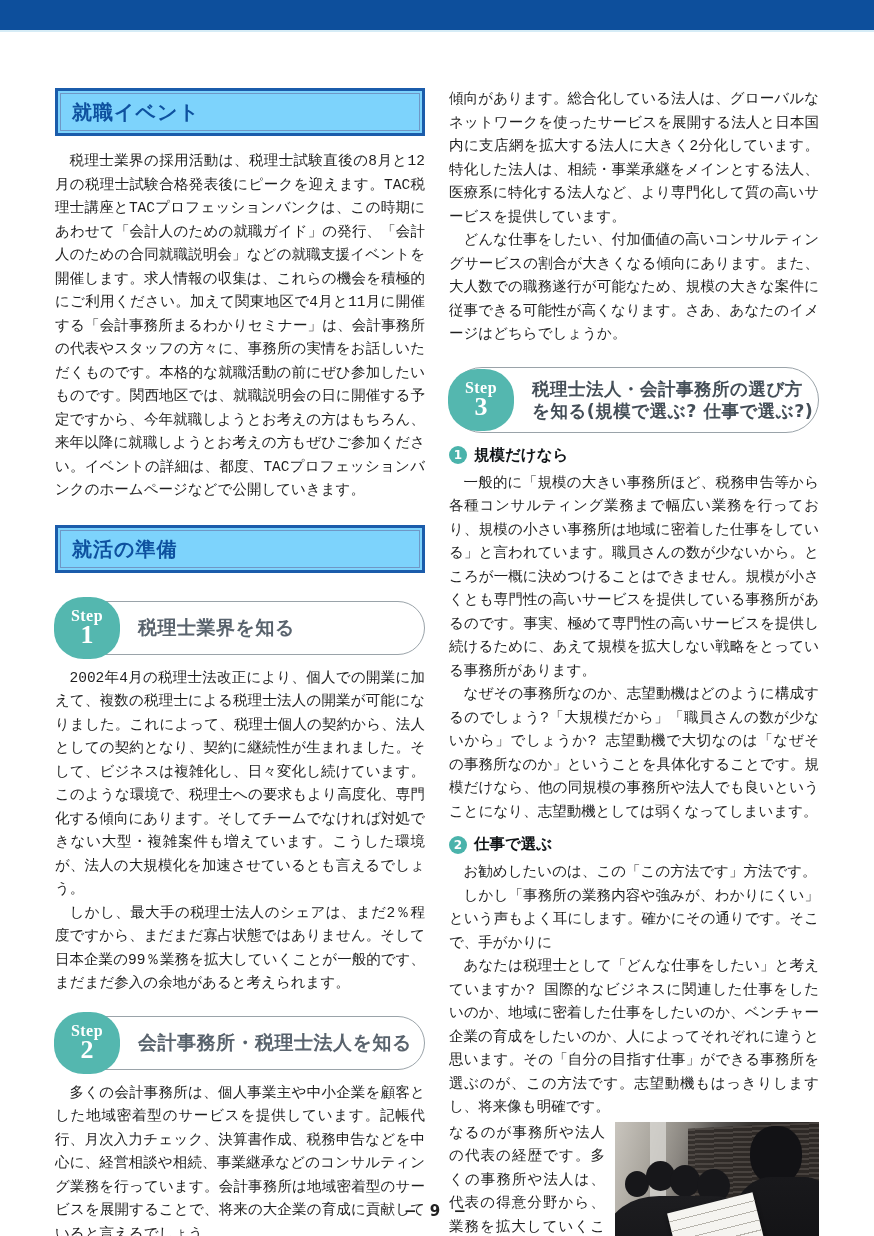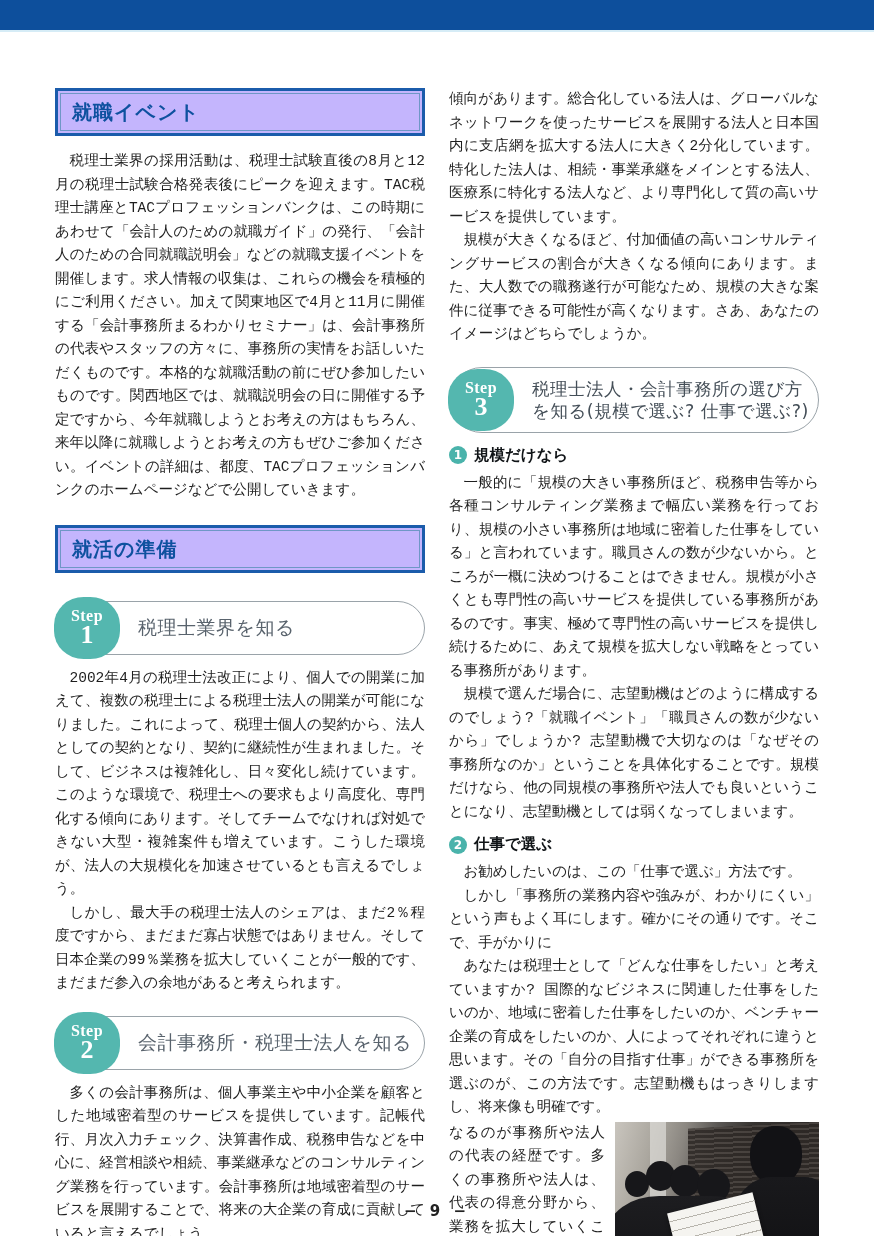--- a/index.html
+++ b/index.html
@@ -21,21 +21,21 @@
     position:absolute;top:88px;left:55px;width:764px;
     display:flex;gap:24px;
   }
   .col{width:385px;}
   
   .section-header{
     position:relative;
     border:3px solid #1b5cab;
     padding:8px 12px 7px 14px;
     margin-bottom:14px;
-    background:#c4b5fd;
+    background:#7dd3fc;
   }
   .section-header::after{
     content:"";position:absolute;inset:2px;border:1px solid #6f97c6;pointer-events:none;
   }
   .section-header .hd-text{
     font-family:"DejaVu Sans","Liberation Sans",sans-serif;
     font-weight:bold;font-size:20px;color:#0e519f;letter-spacing:1px;
   }
   
   .para{
@@ -68,21 +68,21 @@
     border-radius:45%;
     display:flex;flex-direction:column;align-items:center;justify-content:center;
     color:#ffffff;
     font-family:Liberation Serif, serif;
     font-weight:bold;
   }
   .step-badge .w{font-size:16px;line-height:14px;letter-spacing:.5px;}
   .step-badge .n{font-size:26px;line-height:24px;}
   .step-title{
     font-family:"DejaVu Sans","Liberation Sans",sans-serif;
-    font-weight:normal;font-size:19px;color:#59636d;letter-spacing:.5px;
+    font-weight:bold;font-size:19px;color:#59636d;letter-spacing:.5px;
   }
   .step-title.two-line{font-size:17.5px;line-height:22px;color:#454f58;}
   
   .item-heading{
     display:flex;align-items:center;gap:7px;
     font-family:"DejaVu Sans","Liberation Sans",sans-serif;
     font-weight:bold;font-size:15.5px;color:#101417;
     margin:10px 0 6px 0;
   }
   .num-circle{
@@ -181,49 +181,49 @@
         <span class="step-title">会計事務所・税理士法人を知る</span>
       </div>
 
       <p class="para">多くの会計事務所は、個人事業主や中小企業を顧客とした地域密着型のサービスを提供しています。記帳代行、月次入力チェック、決算書作成、税務申告などを中心に、経営相談や相続、事業継承などのコンサルティング業務を行っています。会計事務所は地域密着型のサービスを展開することで、将来の大企業の育成に貢献していると言えるでしょう。</p>
 
     </div>
 
     <div class="col">
 
       <p class="para noindent">傾向があります。総合化している法人は、グローバルなネットワークを使ったサービスを展開する法人と日本国内に支店網を拡大する法人に大きく2分化しています。特化した法人は、相続・事業承継をメインとする法人、医療系に特化する法人など、より専門化して質の高いサービスを提供しています。</p>
-      <p class="para">規模が大きくなるほど、付加価値の高いコンサルティングサービスの割合が大きくなる傾向にあります。また、大人数での職務遂行が可能なため、規模の大きな案件に従事できる可能性が高くなります。さあ、あなたのイメージはどちらでしょうか。</p>
+      <p class="para">どんな仕事をしたい、付加価値の高いコンサルティングサービスの割合が大きくなる傾向にあります。また、大人数での職務遂行が可能なため、規模の大きな案件に従事できる可能性が高くなります。さあ、あなたのイメージはどちらでしょうか。</p>
 
       <div class="gap-md"></div>
 
       <div class="step-pill tall">
         <span class="step-badge">
           <span class="w">Step</span>
           <span class="n">3</span>
         </span>
         <span class="step-title two-line">
           <span style="display:block">税理士法人・会計事務所の選び方</span>
           <span style="display:block">を知る(規模で選ぶ? 仕事で選ぶ?)</span>
         </span>
       </div>
 
       <div class="item-heading">
         <span class="num-circle">1</span>
         <span>規模だけなら</span>
       </div>
 
       <p class="para">一般的に「規模の大きい事務所ほど、税務申告等から各種コンサルティング業務まで幅広い業務を行っており、規模の小さい事務所は地域に密着した仕事をしている」と言われています。職員さんの数が少ないから。ところが一概に決めつけることはできません。規模が小さくとも専門性の高いサービスを提供している事務所があるのです。事実、極めて専門性の高いサービスを提供し続けるために、あえて規模を拡大しない戦略をとっている事務所があります。</p>
-      <p class="para">規模で選んだ場合に、志望動機はどのように構成するのでしょう?「就職イベント」「職員さんの数が少ないから」でしょうか? 志望動機で大切なのは「なぜその事務所なのか」ということを具体化することです。規模だけなら、他の同規模の事務所や法人でも良いということになり、志望動機としては弱くなってしまいます。</p>
+      <p class="para">なぜその事務所なのか、志望動機はどのように構成するのでしょう?「大規模だから」「職員さんの数が少ないから」でしょうか? 志望動機で大切なのは「なぜその事務所なのか」ということを具体化することです。規模だけなら、他の同規模の事務所や法人でも良いということになり、志望動機としては弱くなってしまいます。</p>
 
       <div class="item-heading">
         <span class="num-circle">2</span>
         <span>仕事で選ぶ</span>
       </div>
 
-      <p class="para">お勧めしたいのは、この「仕事で選ぶ」方法です。</p>
+      <p class="para">お勧めしたいのは、この「この方法です」方法です。</p>
       <p class="para">しかし「事務所の業務内容や強みが、わかりにくい」という声もよく耳にします。確かにその通りです。そこで、手がかりに</p>
       <p class="para">あなたは税理士として「どんな仕事をしたい」と考えていますか? 国際的なビジネスに関連した仕事をしたいのか、地域に密着した仕事をしたいのか、ベンチャー企業の育成をしたいのか、人によってそれぞれに違うと思います。その「自分の目指す仕事」ができる事務所を選ぶのが、この方法です。志望動機もはっきりしますし、将来像も明確です。</p>
 
       <div class="photo-row">
         <p class="para noindent beside">なるのが事務所や法人の代表の経歴です。多くの事務所や法人は、代表の得意分野から、業務を拡大していくことが一般的です。そのため代表の経歴を見れば、自ずと得意分野も推測できるというわけです。</p>
         <div class="photo">
           <div class="wall"></div>
           <div class="pillar"></div>
           <div class="head h1"></div>
           <div class="head h2"></div>

